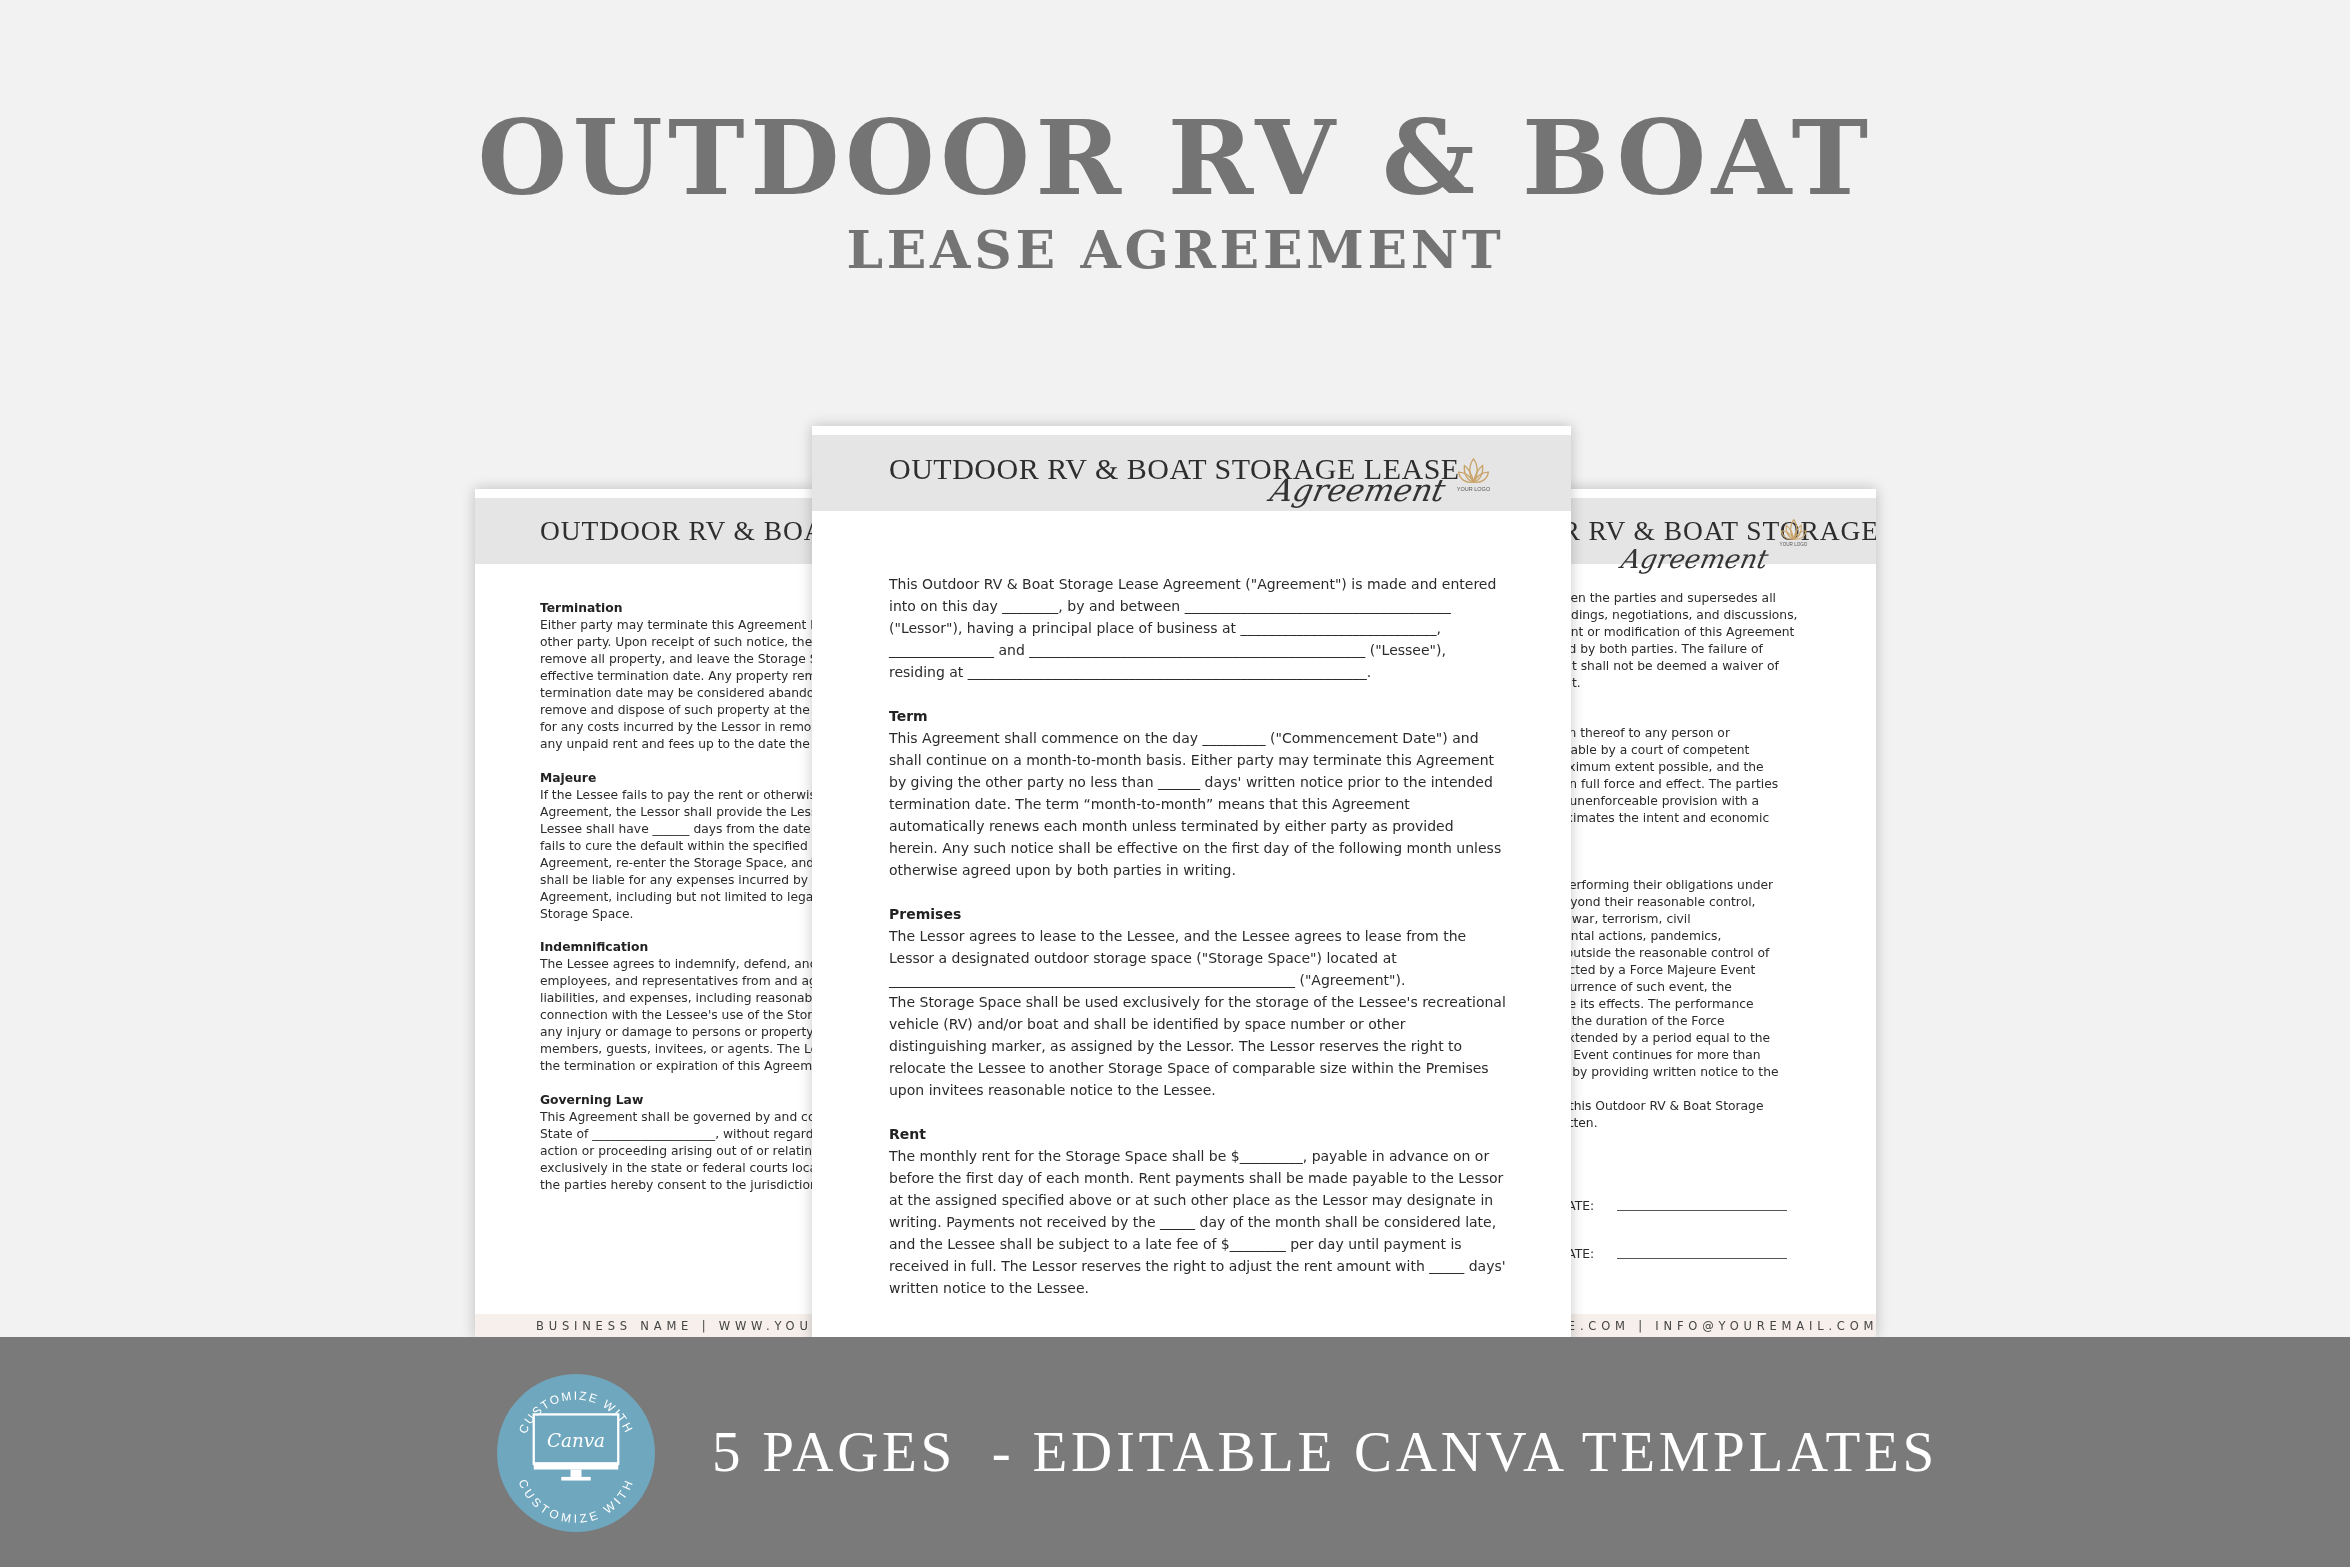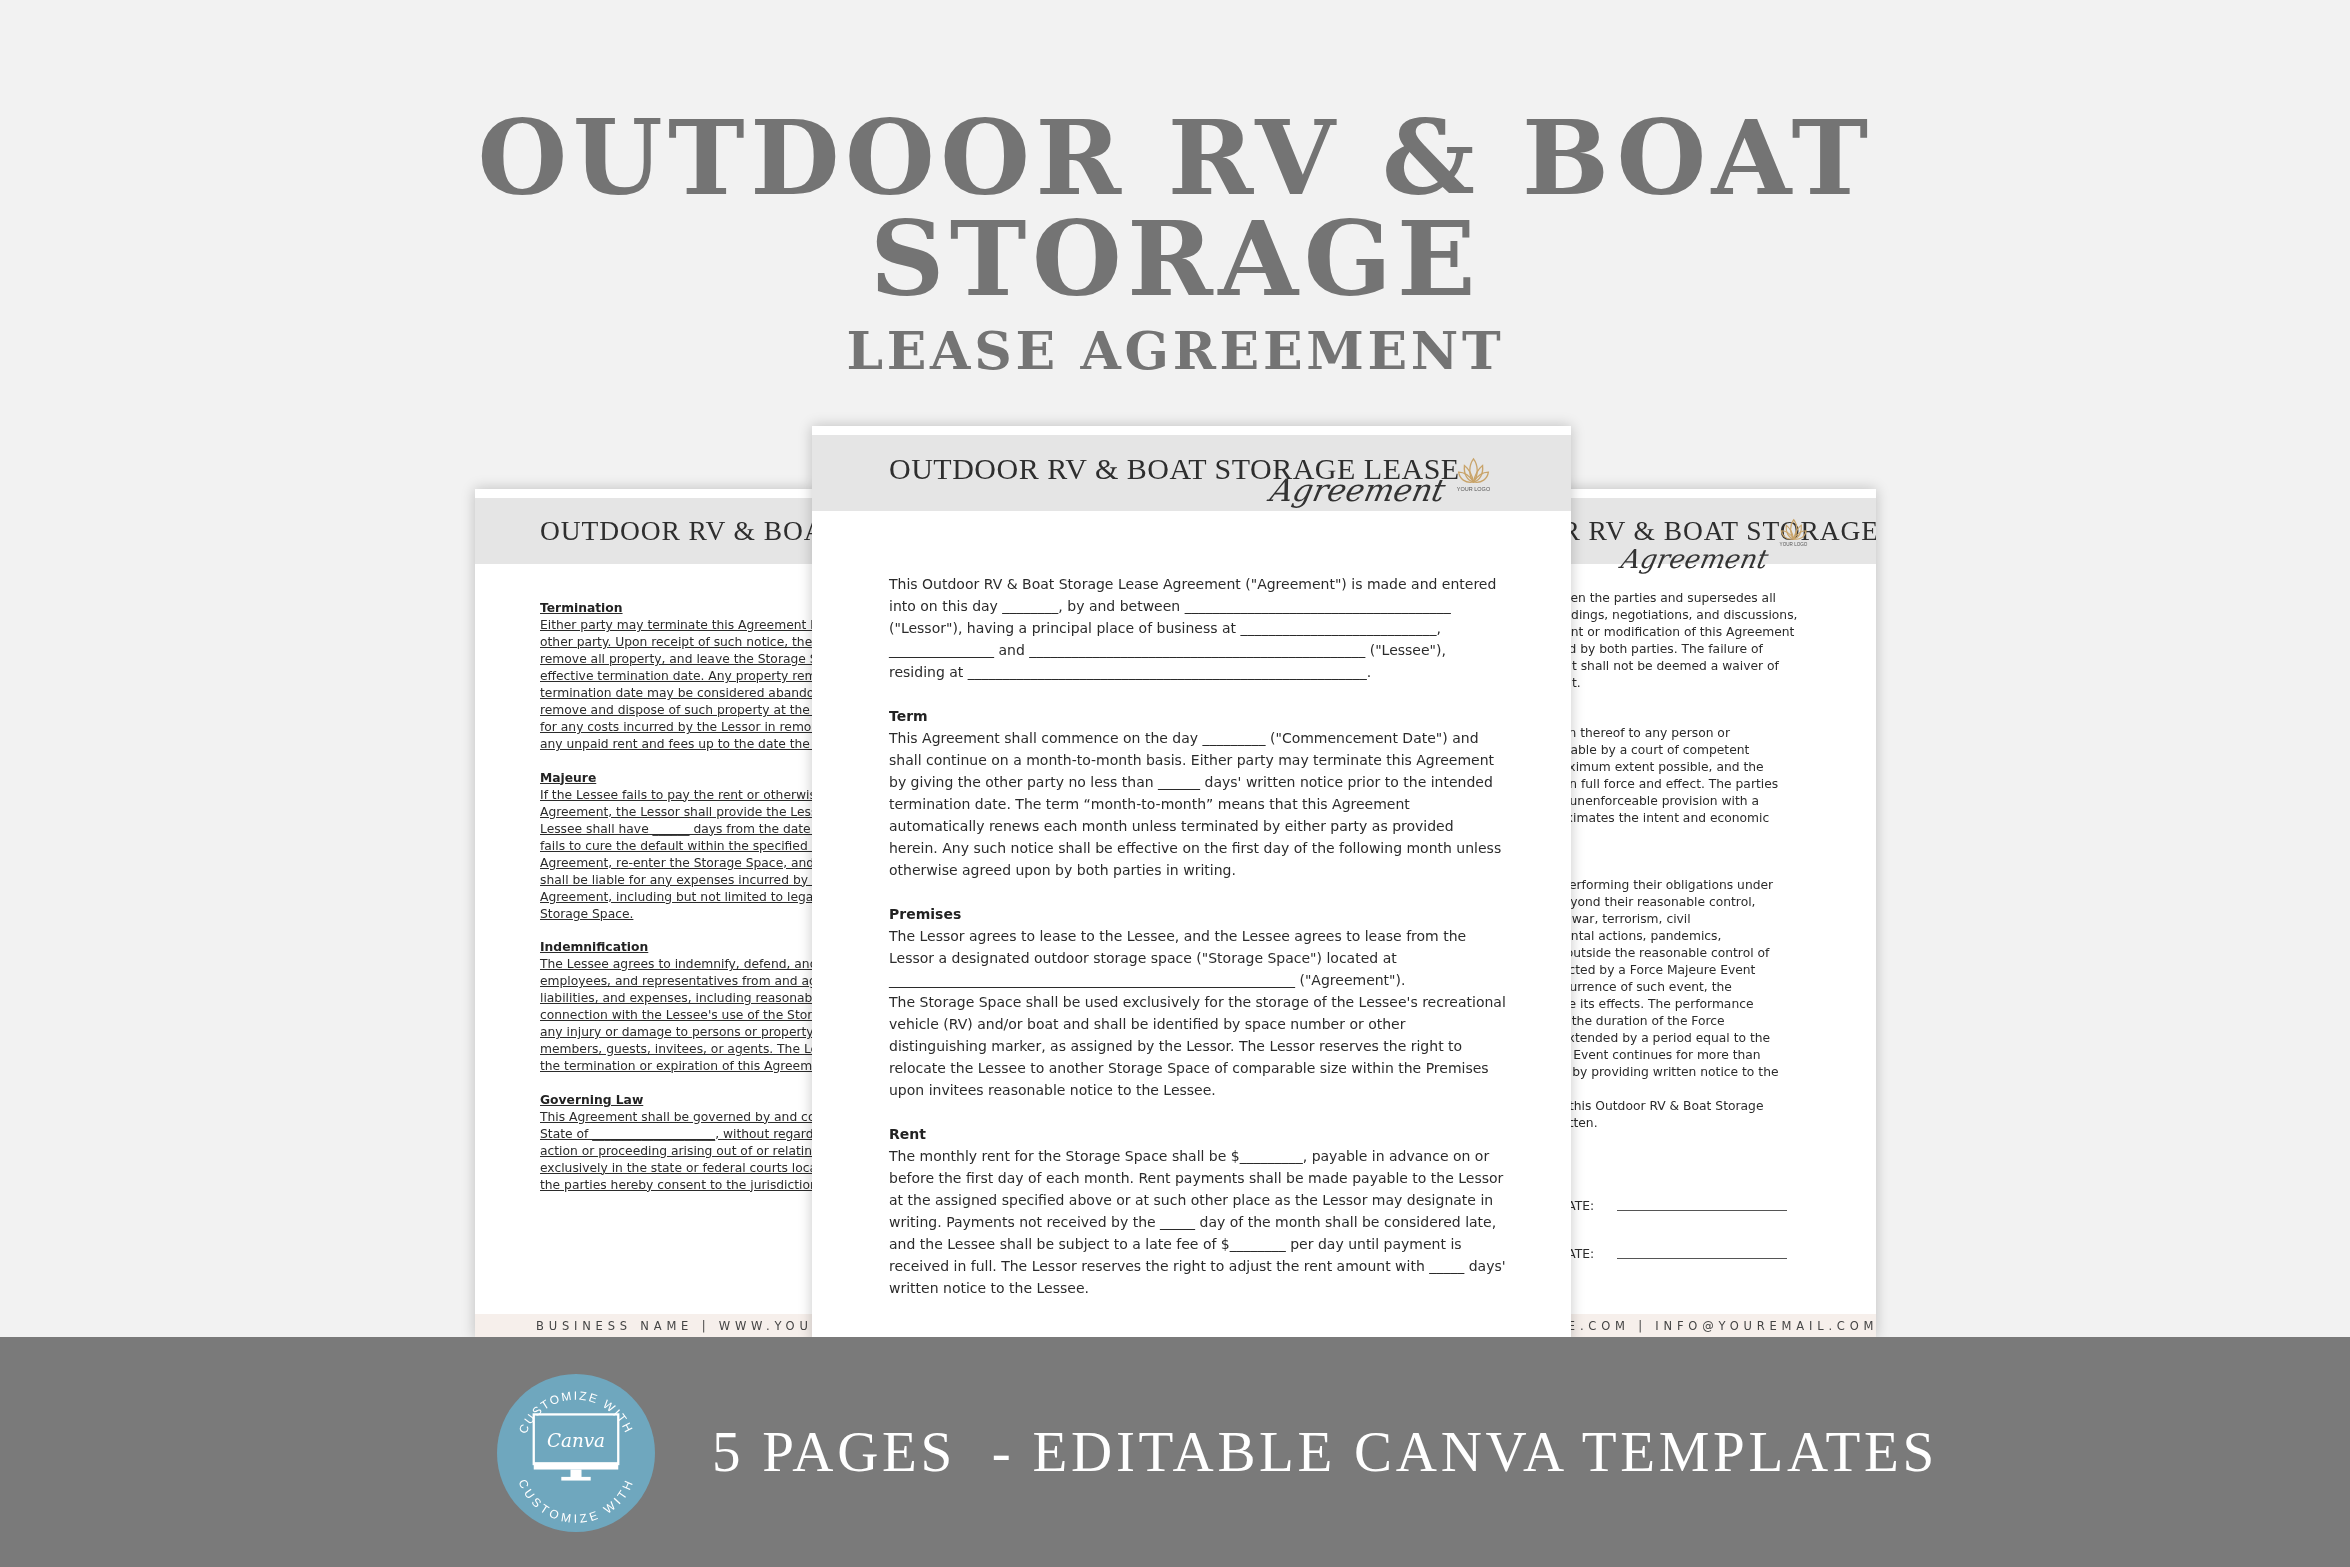--- a/index.html
+++ b/index.html
@@ -54,21 +54,21 @@
     background: #f6efeb; color: #444;
     font-family: "DejaVu Sans", sans-serif;
     white-space: nowrap; overflow: hidden;
   }
 
   
   #page-left { left: 475px; top: 489px; width: 340px; height: 849px; }
   #page-left .page-head { height: 66px; }
   #page-left .page-title { left: 65px; top: 17.4px; font-size: 27.5px; letter-spacing: 0.9px; }
   #page-left .page-body { left: 65px; top: 111px; width: 478px; font-size: 12.3px; line-height: 17px; }
-  #page-left .page-body .sec { margin-bottom: 16.5px; text-decoration: underline; }
+  #page-left .page-body .sec { margin-bottom: 16.5px; }
   #page-left .page-body p { white-space: nowrap; }
   #page-left .page-foot { height: 24px; font-size: 11.5px; letter-spacing: 4.8px; padding: 4.6px 0 0 61px; }
 
   
   #page-right { left: 1536px; top: 489px; width: 340px; height: 849px; }
   #page-right .page-head { height: 66px; }
   #page-right .page-title { left: -96px; top: 17.4px; font-size: 27.5px; letter-spacing: 0.9px; }
   #page-right .script { left: 86px; top: 46px; font-size: 26px; }
   #page-right .logo { left: 241px; top: 20px; width: 33px; }
   #page-right .logo .cap { font-size: 4.6px; }
@@ -113,21 +113,20 @@
     position: absolute; left: 712px; top: 1419px; z-index: 6;
     color: #ffffff; font-family: "Liberation Serif", serif;
     font-size: 57px; letter-spacing: 3.7px; white-space: pre;
   }
 </style>
 </head>
 <body>
 
 <div class="hero">
   <div class="l1">OUTDOOR RV &amp; BOAT</div>
-  <div class="l2">STORAGE</div>
   <div class="l3">LEASE AGREEMENT</div>
 </div>
 
 <div class="page" id="page-left">
   <div class="page-head">
     <div class="page-title">OUTDOOR RV &amp; BOAT</div>
   </div>
   <div class="page-body">
     <div class="sec">
       <div class="sec-h">Termination</div>

